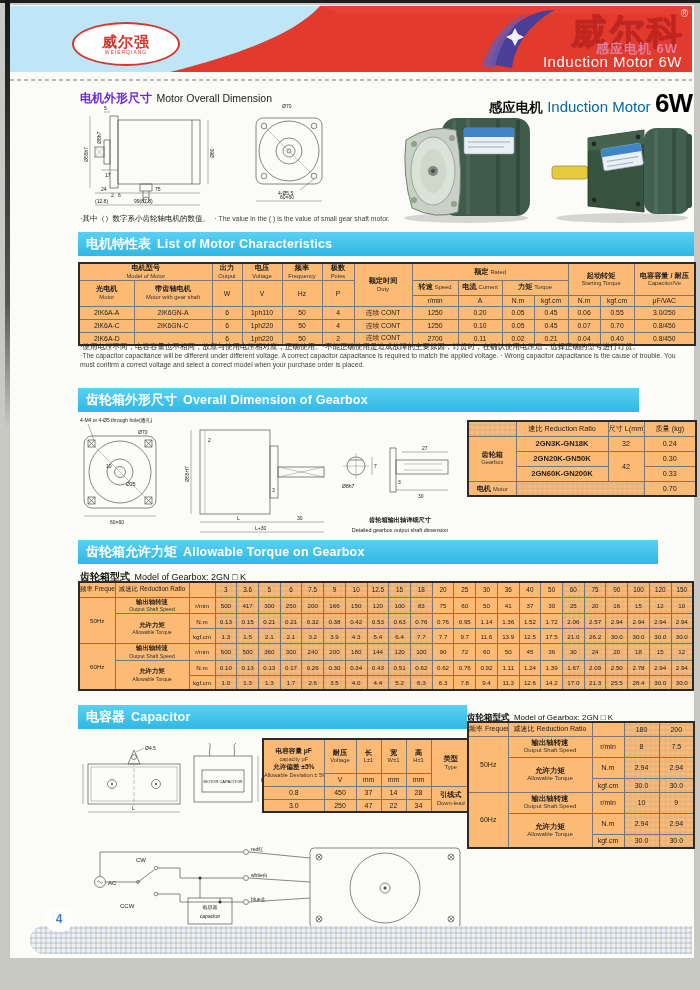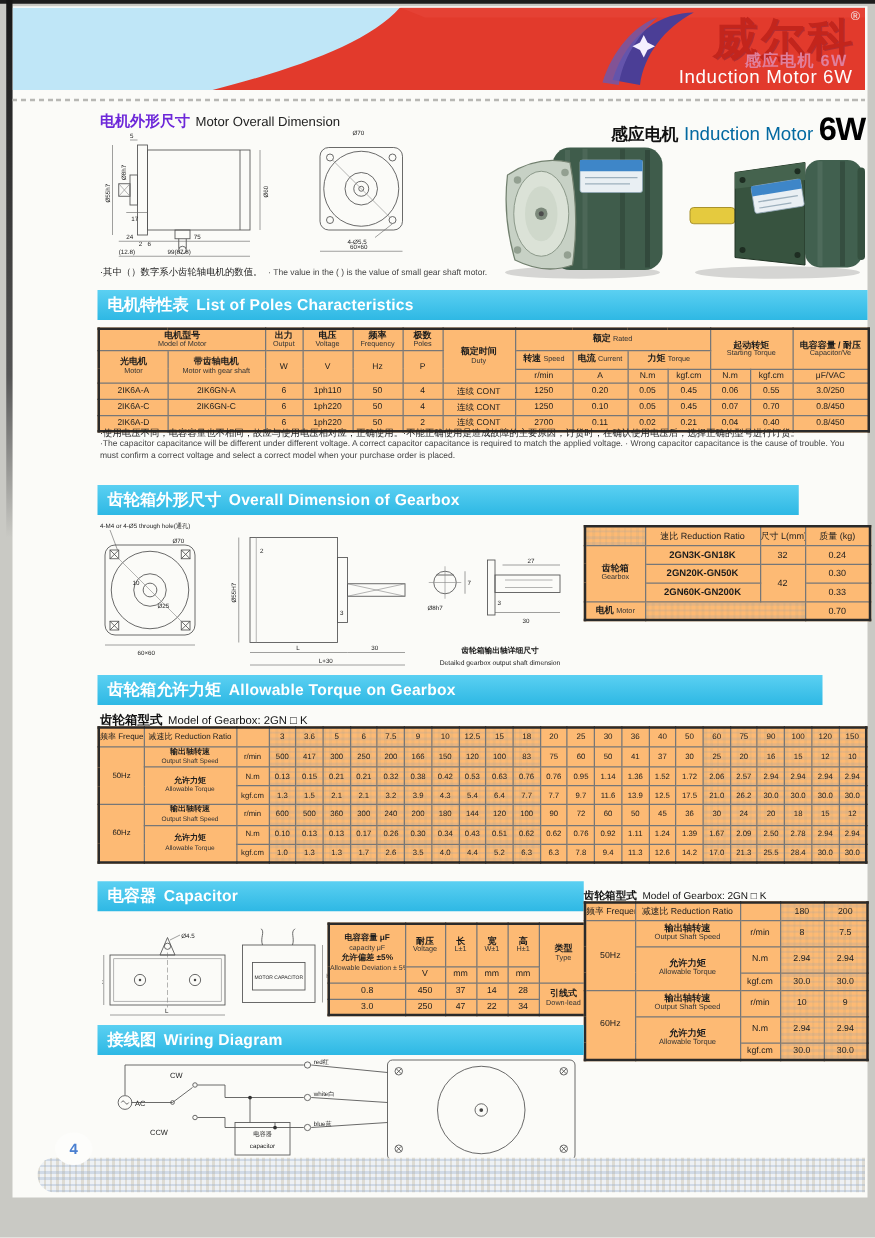--- a/index.html
+++ b/index.html
@@ -99,20 +99,24 @@
     <svg width="682" height="66" viewBox="0 0 682 66">
       <rect x="0" y="0" width="682" height="66" fill="#bfe6f7"></rect>
       <path d="M 310,0 L 682,0 L 682,66 L 160,66 C 230,48 285,28 310,0 Z" fill="#e23a2c"></path>
       <path d="M 310,0 L 682,0 L 682,8 L 330,8 Z" fill="#e8463a" opacity=".6"></path>
       <g>
         <path d="M 480,58 C 492,20 520,4 545,4 C 522,16 505,38 502,62 Z" fill="#4b3e96"></path>
         <path d="M 472,60 C 480,34 498,14 516,8 C 500,22 488,42 485,62 Z" fill="#6a5ab0" opacity=".8"></path>
         <path d="M 505,22 l 3,6 6,3 -6,3 -3,6 -3,-6 -6,-3 6,-3 z" fill="#f5f0ff"></path>
       </g>
     </svg>
+    <div class="logo-ellipse">
+      <span class="logo-cn">威尔强</span>
+      <span class="logo-en">WEIERQIANG</span>
+    </div>
     <div class="brand-big">威尔科</div>
     <div class="brand-reg">®</div>
     <div class="banner-cn">感应电机 6W</div>
     <div class="banner-en">Induction Motor 6W</div>
   </div>
   <div id="divider"></div>
 
   <div class="heading1">
     <span class="cn">电机外形尺寸</span>
     <span class="en">Motor Overall Dimension</span>
@@ -217,21 +221,21 @@
     </g>
   </svg>
 
   <div class="note" style="left:80px;top:207px;width:380px;">
     <span class="ncn" style="display:inline;">·其中（）数字系小齿轮轴电机的数值。</span>
     <span class="nen" style="display:inline;">· The value in the ( ) is the value of small gear shaft motor.</span>
   </div>
 
   <div class="bar" style="left:78px;top:232px;width:616px;">
     <span class="cn">电机特性表</span>
-    <span class="en">List of Poles Characteristics</span>
+    <span class="en">List of Motor Characteristics</span>
   </div>
 
   <table id="motor-table">
     <colgroup>
       <col style="width:55px">
         <col style="width:78px">
         <col style="width:30px">
         <col style="width:40px">
       <col style="width:40px">
         <col style="width:32px">
@@ -850,24 +854,20 @@
           <td class="shaded">2.94</td>
         </tr>
         <tr>
           <td>kgf.cm</td>
           <td class="shaded">30.0</td>
           <td class="shaded">30.0</td>
         </tr>
       </tbody>
   </table>
 
-  <div class="bar" style="left:78px;top:820px;width:389px;">
-    <span class="cn">接线图</span>
-    <span class="en">Wiring Diagram</span>
-  </div>
 
   <svg style="position:absolute;left:80px;top:846px;" width="390" height="94" viewBox="0 0 390 94">
     <circle class="ln" cx="20" cy="36" r="5.5"></circle>
     <path class="ln" d="M 17,36 q 1.5,-2.5 3,0 q 1.5,2.5 3,0"></path>
     <text class="t" x="28" y="39">AC</text>
     <polyline class="ln" points="20,30 20,6 163,6"></polyline>
     <polyline class="ln" points="25,36 58,36"></polyline>
     <line class="ln" x1="58" y1="36" x2="74" y2="24"></line>
     <circle class="ln" cx="58" cy="36" r="1.5" fill="#fff"></circle>
     <circle class="ln" cx="76" cy="22" r="1.8" fill="#fff"></circle>

